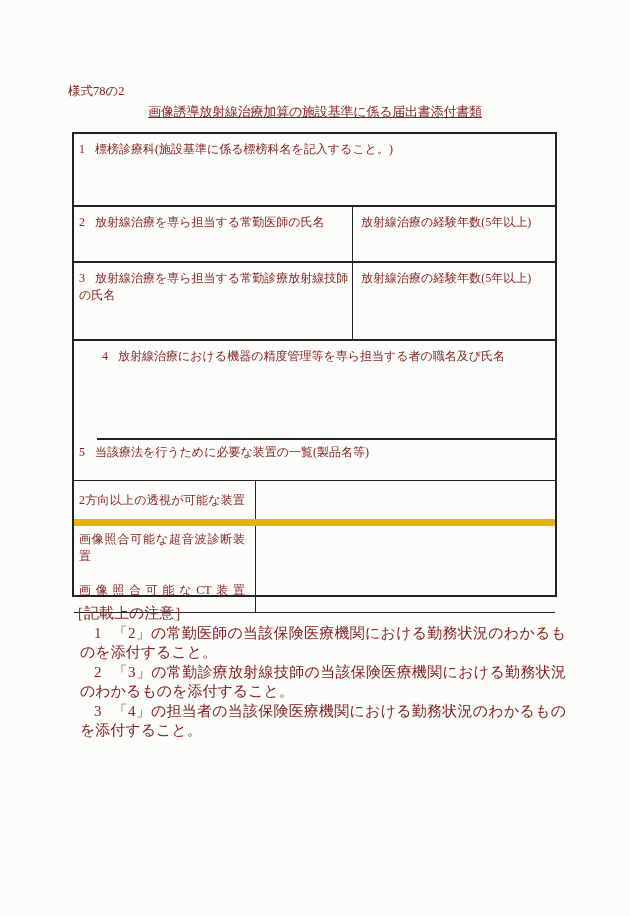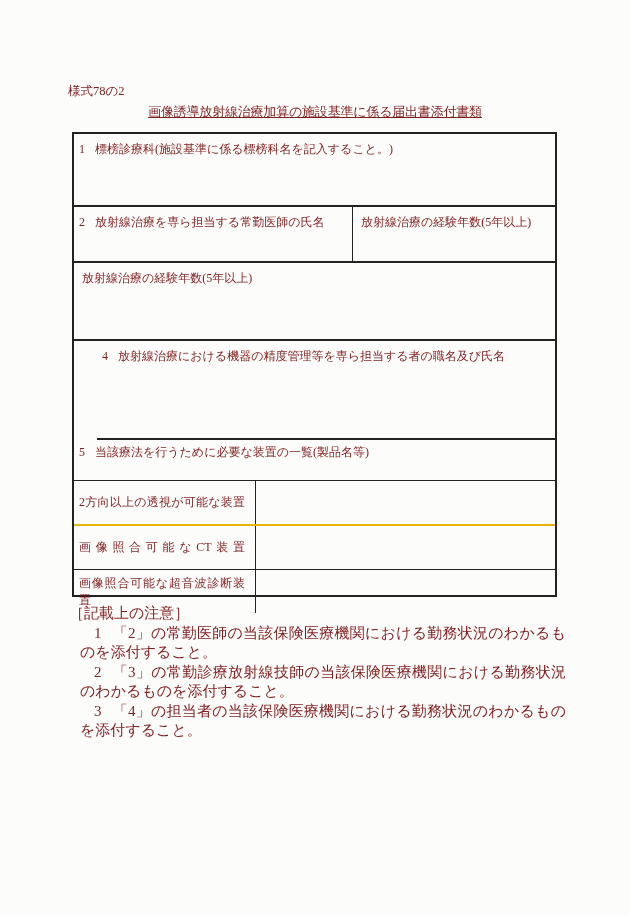--- a/index.html
+++ b/index.html
@@ -22,21 +22,21 @@
   .r2  { height:56px; display:flex; }
   .r3  { height:78px; display:flex; }
   .r4  { height:99px; padding:7px 8px 0 5px;margin-left:23px; }
   .r5h { height:41px; padding:4px 8px 0 5px; border-bottom-width:1px; }
   .cell-left  { box-sizing:border-box; width:279px; border-right:1px solid #222;
                 padding:7px 2px 0 5px; }
   .cell-right { flex:1; padding:7px 8px 0 8px; }
   .num { margin-right:10px; }
 
   .dev-row { display:flex; box-sizing:border-box; }
-  .d1 { height:45px; border-bottom:2px solid #eab308; }
+  .d1 { height:45px; border-bottom:7px solid #eab308; }
   .d2 { height:44px; border-bottom:1px solid #222; }
   .d3 { height:43px; }
   .dev-label {
     box-sizing:border-box; width:182px; border-right:1px solid #222;
     display:flex; align-items:center; padding:0 10px 0 5px;
   }
   .dev-label span { display:block; width:100%;
     text-align:justify; text-align-last:justify; text-justify:inter-character; }
   .dev-value { flex:1; }
 
@@ -63,50 +63,53 @@
     <div class="trow r2">
       <div class="cell-left">
         <span class="num">2</span><span>放射線治療を専ら担当する常勤医師の氏名</span>
       </div>
       <div class="cell-right">
         <span>放射線治療の経験年数(5年以上)</span>
       </div>
     </div>
 
     <div class="trow r3">
+      <div class="cell-left">
+        <span class="num">3</span><span>放射線治療を専ら担当する常勤診療放射線技師の氏名</span>
+      </div>
       <div class="cell-right">
         <span>放射線治療の経験年数(5年以上)</span>
       </div>
     </div>
 
     <div class="trow r4">
       <span class="num">4</span><span>放射線治療における機器の精度管理等を専ら担当する者の職名及び氏名</span>
     </div>
 
     <div class="trow r5h">
       <span class="num">5</span><span>当該療法を行うために必要な装置の一覧(製品名等)</span>
     </div>
 
     <div class="dev-row d1">
       <div class="dev-label">
         <span>2方向以上の透視が可能な装置</span>
       </div>
       <div class="dev-value"></div>
     </div>
 
-    <div class="dev-row d2">
+    <div class="dev-row d3">
       <div class="dev-label">
-        <span>画像照合可能なCT装置</span>
+        <span>画像照合可能な超音波診断装置</span>
       </div>
       <div class="dev-value"></div>
     </div>
 
-    <div class="dev-row d3">
+    <div class="dev-row d2">
       <div class="dev-label">
-        <span>画像照合可能な超音波診断装置</span>
+        <span>画像照合可能なCT装置</span>
       </div>
       <div class="dev-value"></div>
     </div>
 
   </div>
 
   <div class="notes">
     <div class="notes-heading">［記載上の注意］</div>
     <div class="note">
       <span class="note-num">1</span><span>「2」の常勤医師の当該保険医療機関における勤務状況のわかるものを添付すること。</span>

